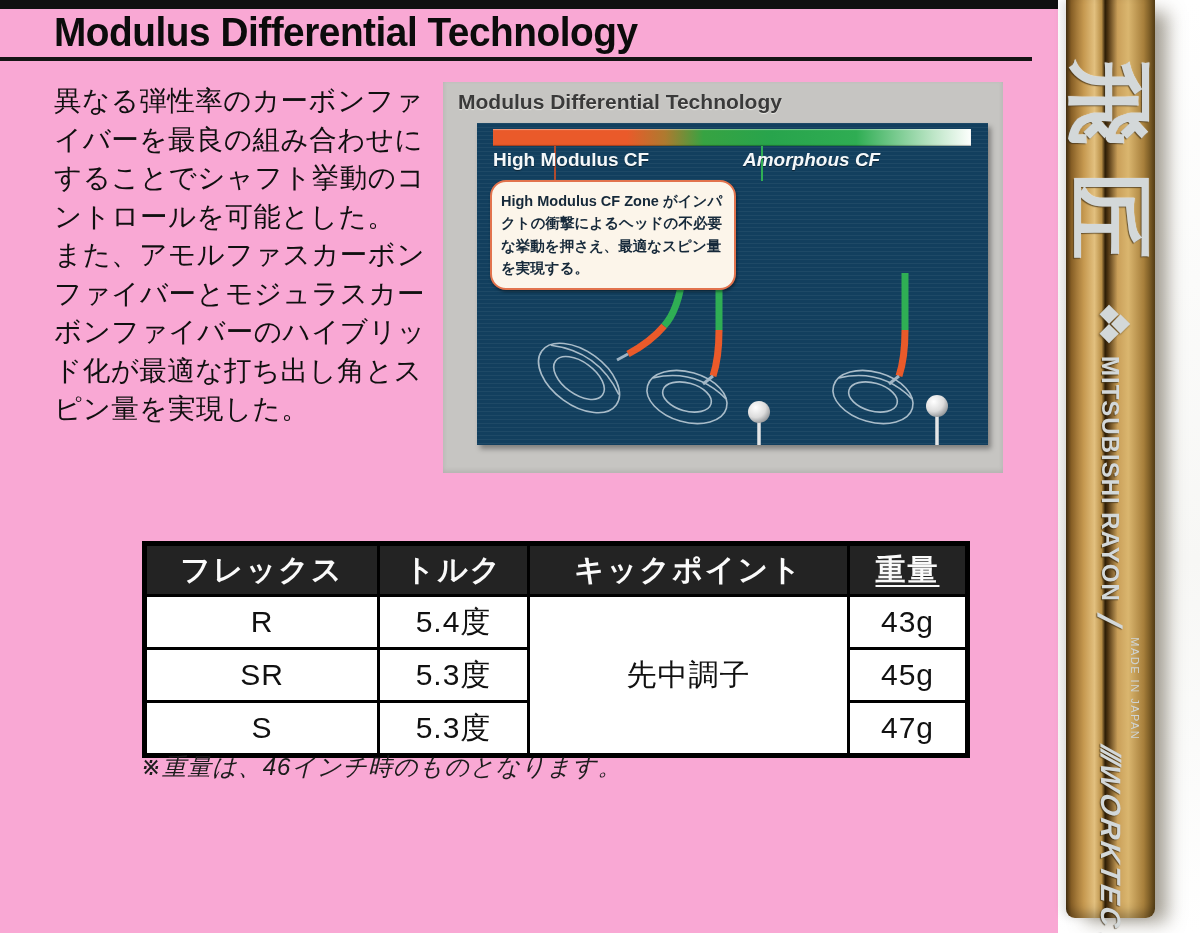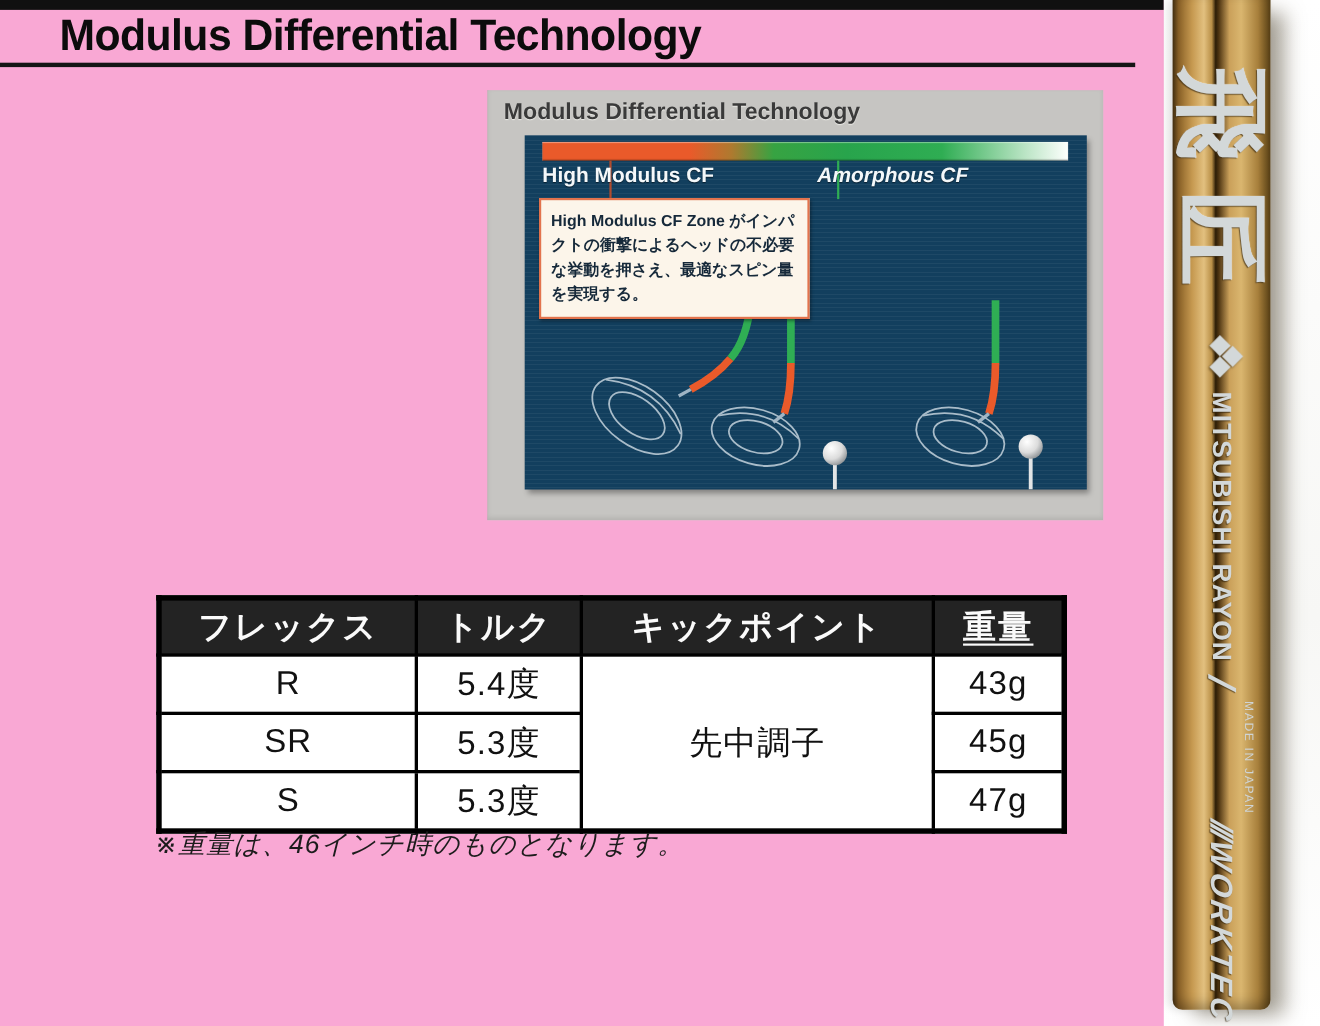--- a/index.html
+++ b/index.html
@@ -18,21 +18,21 @@
   .diagram{position:absolute;left:443px;top:82px;width:560px;height:391px;background:#c6c5c2;box-shadow:inset 0 -2px 5px rgba(0,0,0,.10);}
   .diagram-title{position:absolute;left:15px;top:8px;font-size:21px;font-weight:bold;color:#3a3a3a;text-shadow:0 1px 1px #ebebe7;white-space:nowrap;}
   .navy{position:absolute;left:34px;top:41px;width:511px;height:322px;background-color:#123f5e;background-image:repeating-linear-gradient(180deg,rgba(255,255,255,.05) 0 1px,rgba(0,0,0,0) 1px 4px);box-shadow:3px 4px 5px rgba(0,0,0,.35);}
   .grad-bar{position:absolute;left:16px;top:6px;width:478px;height:17px;background:linear-gradient(to right,#ea5a2a 0%,#ea5a2a 28%,#ae7a2f 36%,#37a342 44%,#28a44c 58%,#2fad53 76%,#bce5c6 92%,#fdfffd 100%);box-shadow:inset 0 1px 1px rgba(255,255,255,.4),inset 0 -1px 1px rgba(0,0,0,.3);}
   .conn{position:absolute;top:23px;width:2px;height:35px;}
   .conn.red{left:77px;background:#b14b2e;}
   .conn.green{left:284px;background:#2fae54;}
   .zone-label{position:absolute;top:26px;font-size:19px;font-weight:bold;color:#f4f8fa;white-space:nowrap;text-shadow:0 1px 1px rgba(0,0,0,.5);}
   .zone-label.left{left:16px;}
   .zone-label.right{left:266px;font-style:italic;}
-  .callout{position:absolute;top:57px;border-radius:0;padding:8px 9px;font-size:14.5px;font-weight:bold;line-height:1.55;color:#16293a;box-shadow:1px 2px 3px rgba(0,0,0,.4);}
+  .callout{position:absolute;top:57px;border-radius:16px;padding:8px 9px;font-size:14.5px;font-weight:bold;line-height:1.55;color:#16293a;box-shadow:1px 2px 3px rgba(0,0,0,.4);}
   .callout.left{left:13px;width:224px;background:#fcf5ea;border:2px solid #e2734d;}
   .callout.right{left:262px;width:222px;background:#fdfffc;border:2px solid #45d287;}
   .clubs{position:absolute;left:0;top:0;width:511px;height:322px;}
 
   
   .spec-table{position:absolute;left:142px;top:541px;border-collapse:collapse;table-layout:fixed;background:#fff;border:5px solid #000;padding-left:10px;}
   .spec-table td,.spec-table th{border:3px solid #000;text-align:center;vertical-align:middle;padding:0;}
   .spec-table th{background:#232323;color:#fafafa;font-size:30px;font-weight:bold;height:48px;letter-spacing:2px;}
   .spec-table td{font-size:30px;color:#111;height:50px;font-weight:normal;letter-spacing:1px;}
   .u{text-decoration:underline;text-underline-offset:5px;text-decoration-thickness:2px;}
@@ -57,20 +57,29 @@
 </style>
 </head>
 <body>
 
 <div class="page">
 
   <div class="top-bar"></div>
   <div class="page-title">Modulus Differential Technology</div>
   <div class="title-rule"></div>
 
+  <div class="intro">異なる弾性率のカーボンファ
+イバーを最良の組み合わせに
+することでシャフト挙動のコ
+ントロールを可能とした。
+また、アモルファスカーボン
+ファイバーとモジュラスカー
+ボンファイバーのハイブリッ
+ド化が最適な打ち出し角とス
+ピン量を実現した。</div>
 
   <div class="diagram">
     <div class="diagram-title">Modulus Differential Technology</div>
     <div class="navy">
 
       <svg class="clubs" viewBox="0 0 511 322" xmlns="http://www.w3.org/2000/svg">
         <defs>
           <radialGradient id="ballGrad" cx="35%" cy="30%" r="75%">
             <stop offset="0%" stop-color="#ffffff"></stop>
             <stop offset="60%" stop-color="#dcdcdc"></stop>

